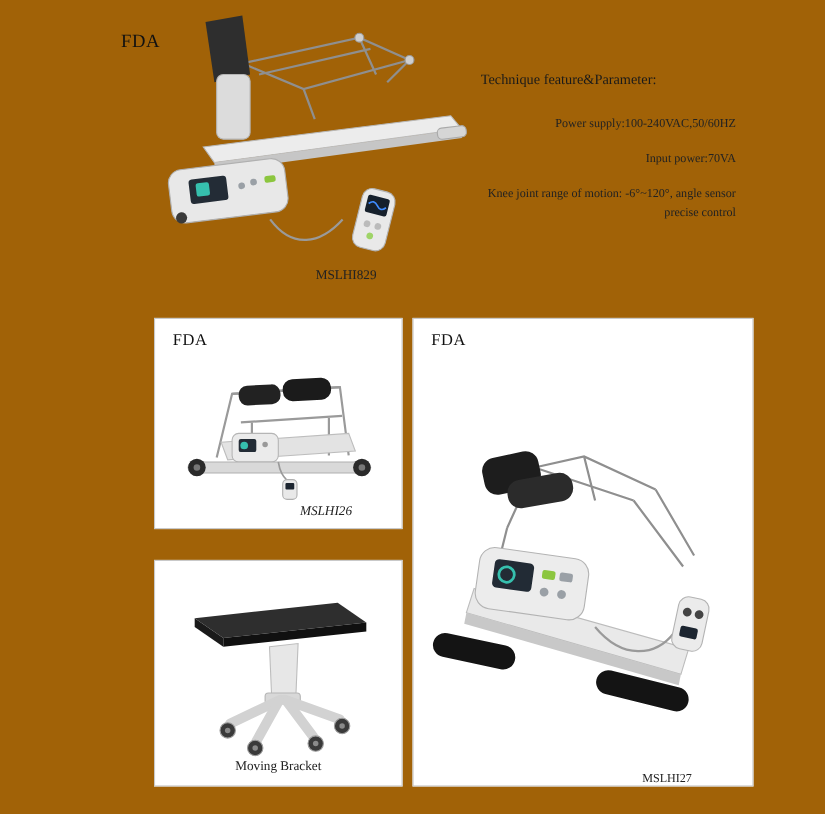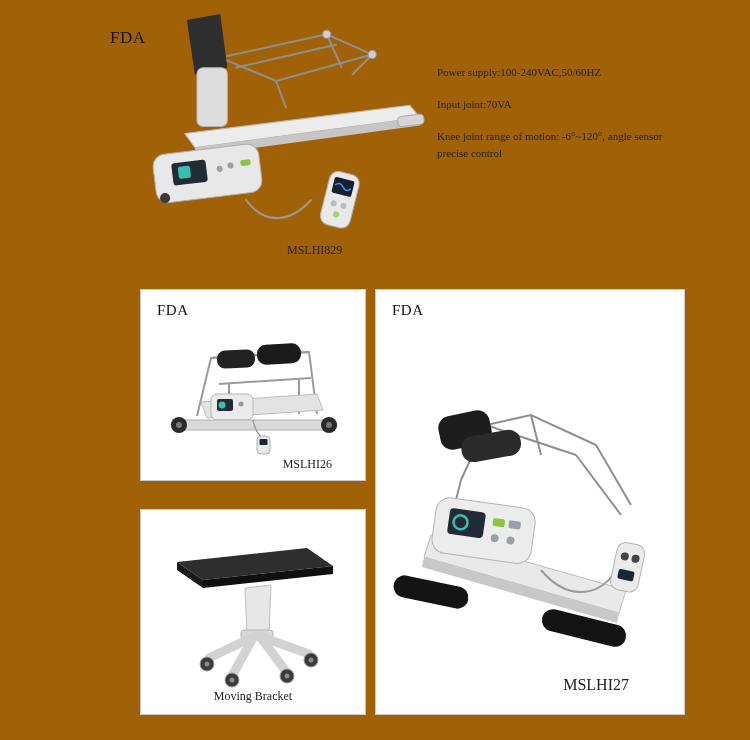--- a/index.html
+++ b/index.html
@@ -17,38 +17,38 @@
     font-size: 17px;
     letter-spacing: 0.5px;
     color: #111;
   }
   .hero-fda { position: absolute; left: 110px; top: 28px; }
   .hero-image { position: absolute; left: 122px; top: 12px; width: 308px; height: 228px; }
   .hero-caption { position: absolute; left: 287px; top: 243px; font-size: 12px; color: #222; }
 
   .specs { position: absolute; left: 437px; top: 64px; width: 232px; }
   .specs-title { font-size: 13px; font-weight: normal; margin-bottom: 24px; color: #1a1a1a; }
-  .spec-item { font-size: 11px; line-height: 1.55; margin-bottom: 15px; color: #222; }
+  .spec-item { font-size: 11px; line-height: 1.55; margin-bottom: 15px; color: #222; text-align: right; }
 
   .box {
     position: absolute;
     border: 1px solid #c9c9c9;
     background: #ffffff;
   }
   .box-fda { position: absolute; left: 16px; top: 12px; font-size: 15px; }
   .box-26 { left: 140px; top: 289px; width: 226px; height: 192px; }
   .box-27 { left: 375px; top: 289px; width: 310px; height: 426px; }
   .box-bracket { left: 140px; top: 509px; width: 226px; height: 206px; }
 
   .img-26 { position: absolute; left: 18px; top: 34px; width: 190px; height: 132px; }
   .img-27 { position: absolute; left: 15px; top: 95px; width: 280px; height: 270px; }
   .img-bracket { position: absolute; left: 18px; top: 22px; width: 190px; height: 160px; }
 
-  .caption-26 { position: absolute; right: 33px; bottom: 8px; font-size: 12px; color: #222; }
-  .caption-27 { position: absolute; right: 55px; bottom: 20px; font-size: 16px; color: #222; text-align: center; }
+  .caption-26 { position: absolute; right: 45px; bottom: 8px; font-size: 12px; color: #222; font-style: italic; }
+  .caption-27 { position: absolute; right: 55px; bottom: 0; font-size: 11px; color: #222; text-align: center; }
   .caption-bracket { position: absolute; left: 0; right: 0; bottom: 10px; text-align: center; font-size: 12px; color: #222; }
 
   svg { display: block; width: 100%; height: 100%; }
 </style>
 </head>
 <body>
 
 <div class="page">
 
   <div class="fda hero-fda">FDA</div>
@@ -92,22 +92,23 @@
         <circle cx="208" cy="190" r="3" fill="#bbbbbb"></circle>
         <circle cx="218" cy="190" r="3" fill="#bbbbbb"></circle>
         <circle cx="213" cy="200" r="3" fill="#9fd468"></circle>
       </g>
     </svg>
   </div>
 
   <div class="hero-caption">MSLHI829</div>
 
   <div class="specs">
+    <div class="specs-title">Technique feature&amp;Parameter:</div>
     <p class="spec-item">Power supply:100-240VAC,50/60HZ</p>
-    <p class="spec-item">Input joint:70VA</p>
+    <p class="spec-item">Input power:70VA</p>
     <p class="spec-item">Knee joint range of motion: -6°~120°, angle sensor precise control</p>
   </div>
 
   <div class="box box-26">
     <div class="fda box-fda">FDA</div>
     <div class="img-26">
       <svg viewBox="0 0 190 132">
 
         <g stroke="#9a9a9a" stroke-width="2" fill="none">
           <path d="M38 92 L52 34 L150 28 L158 90"></path>

